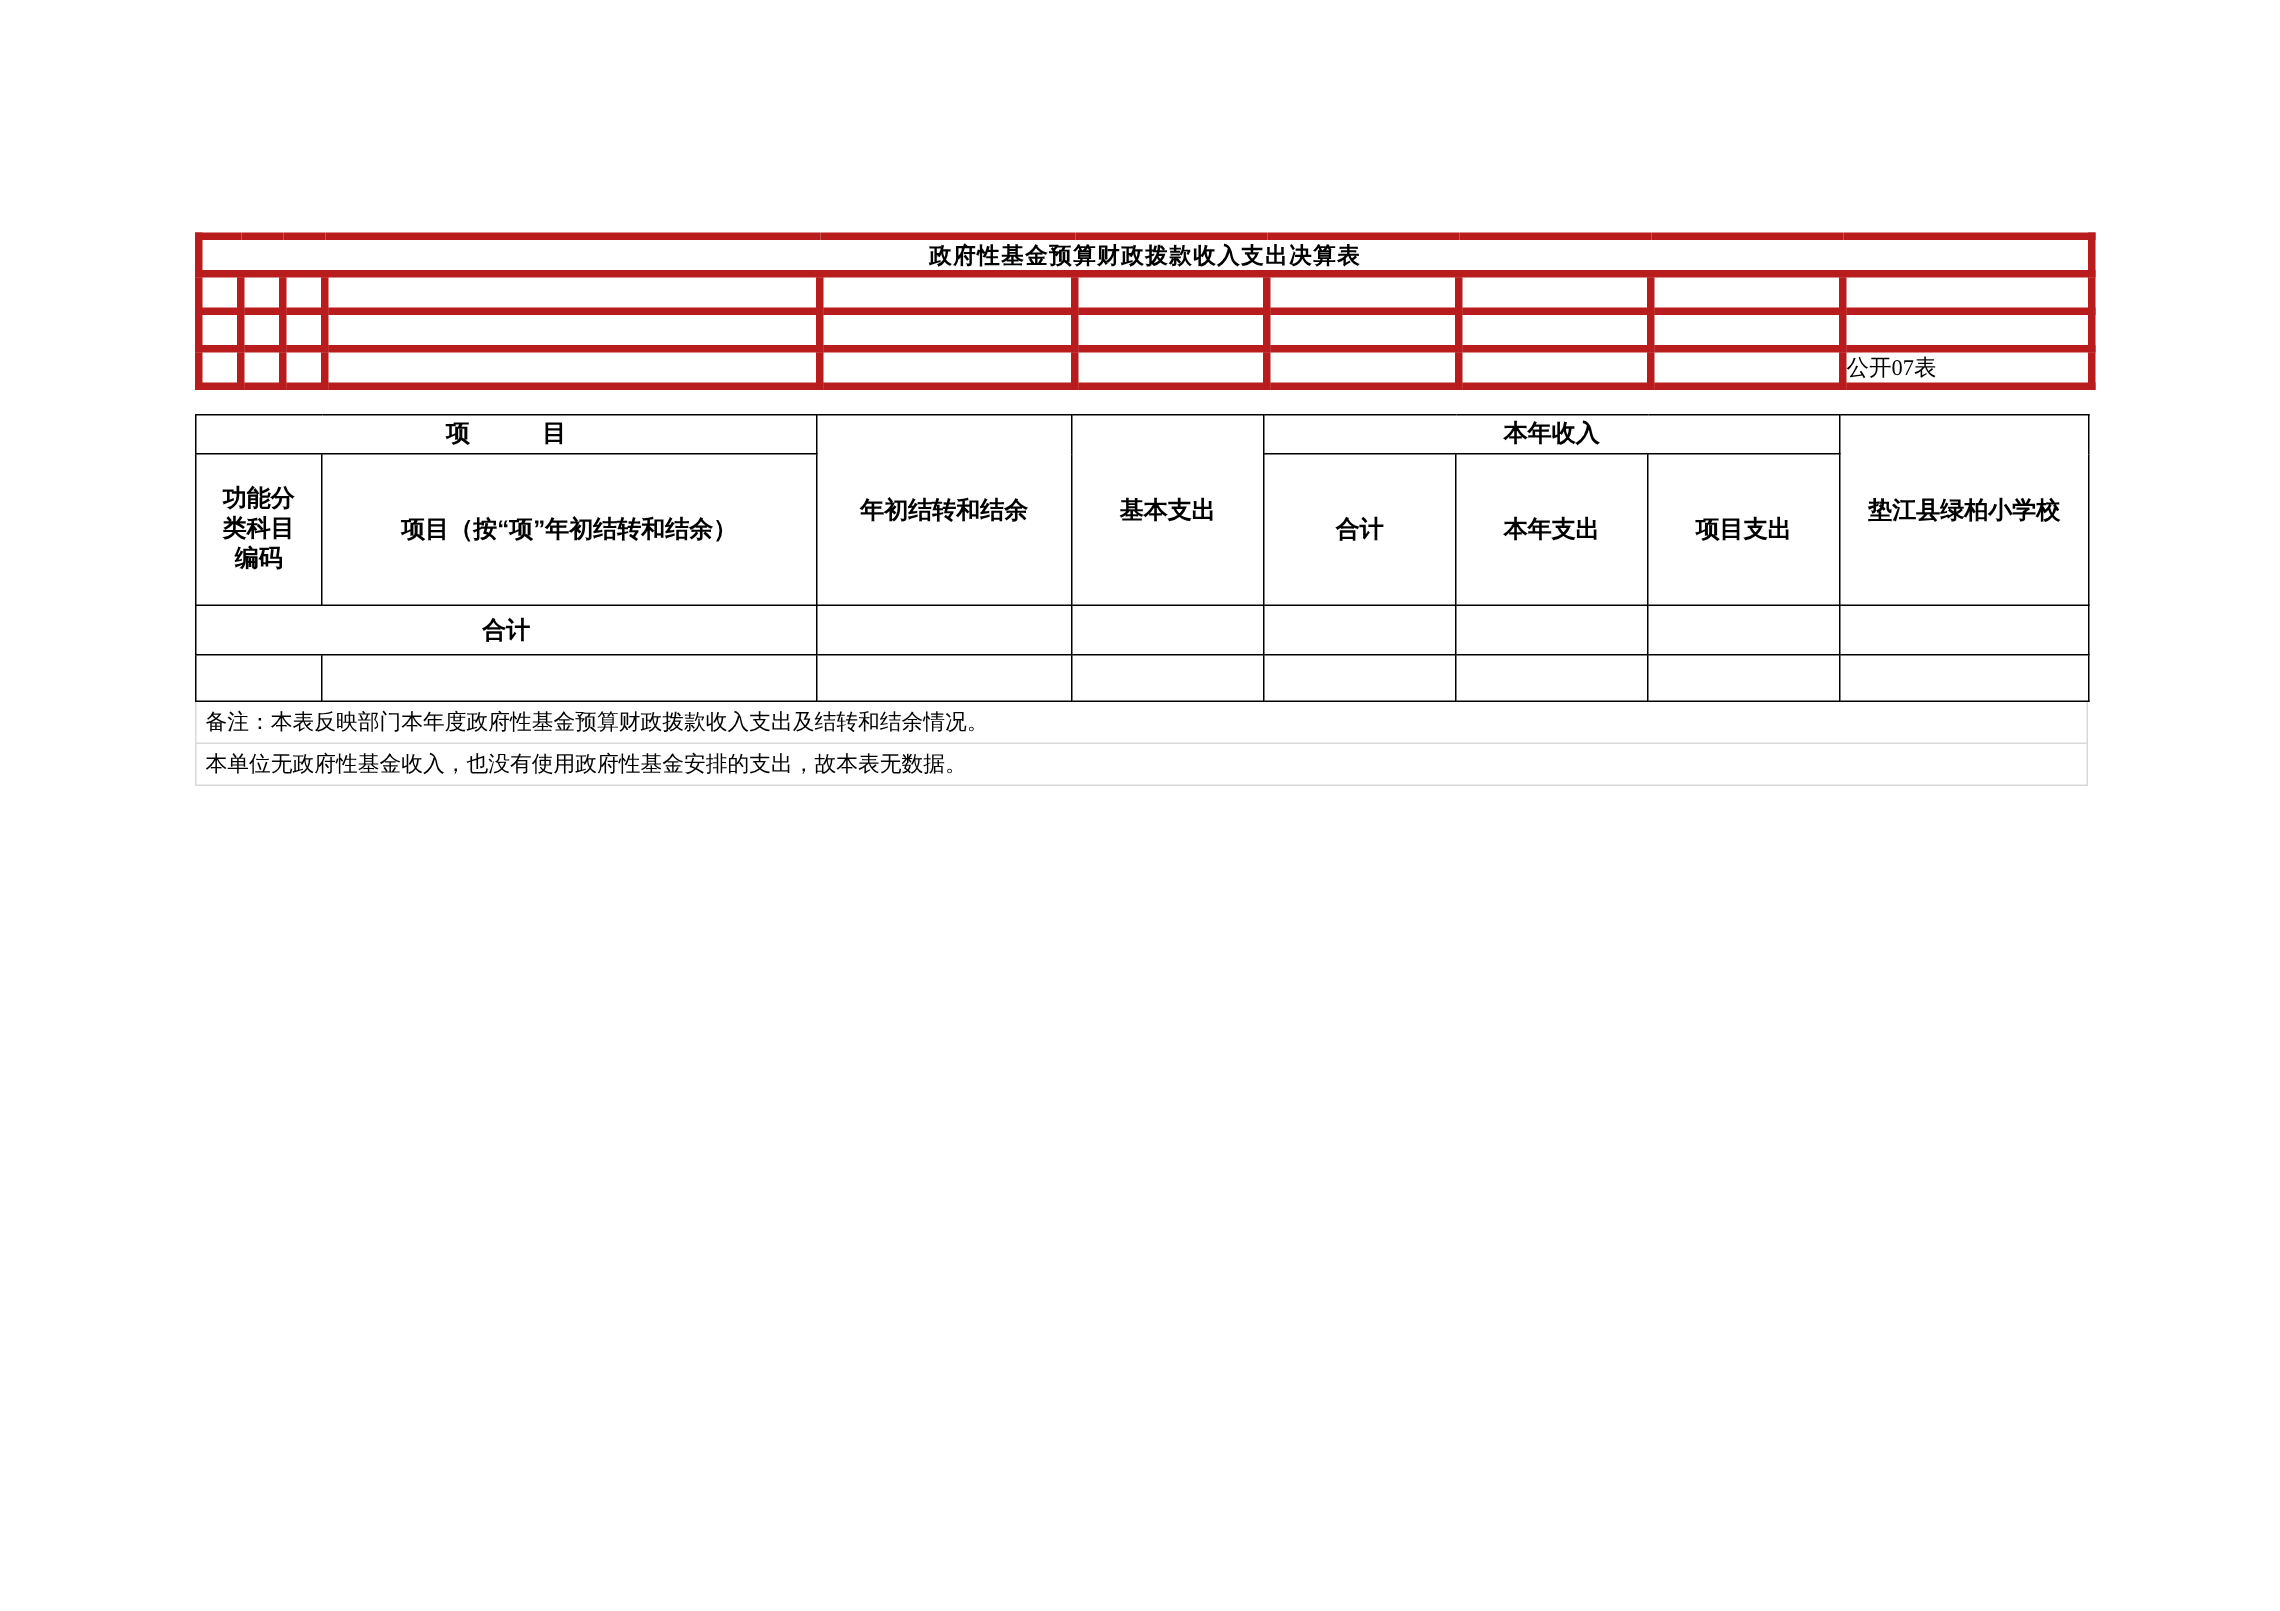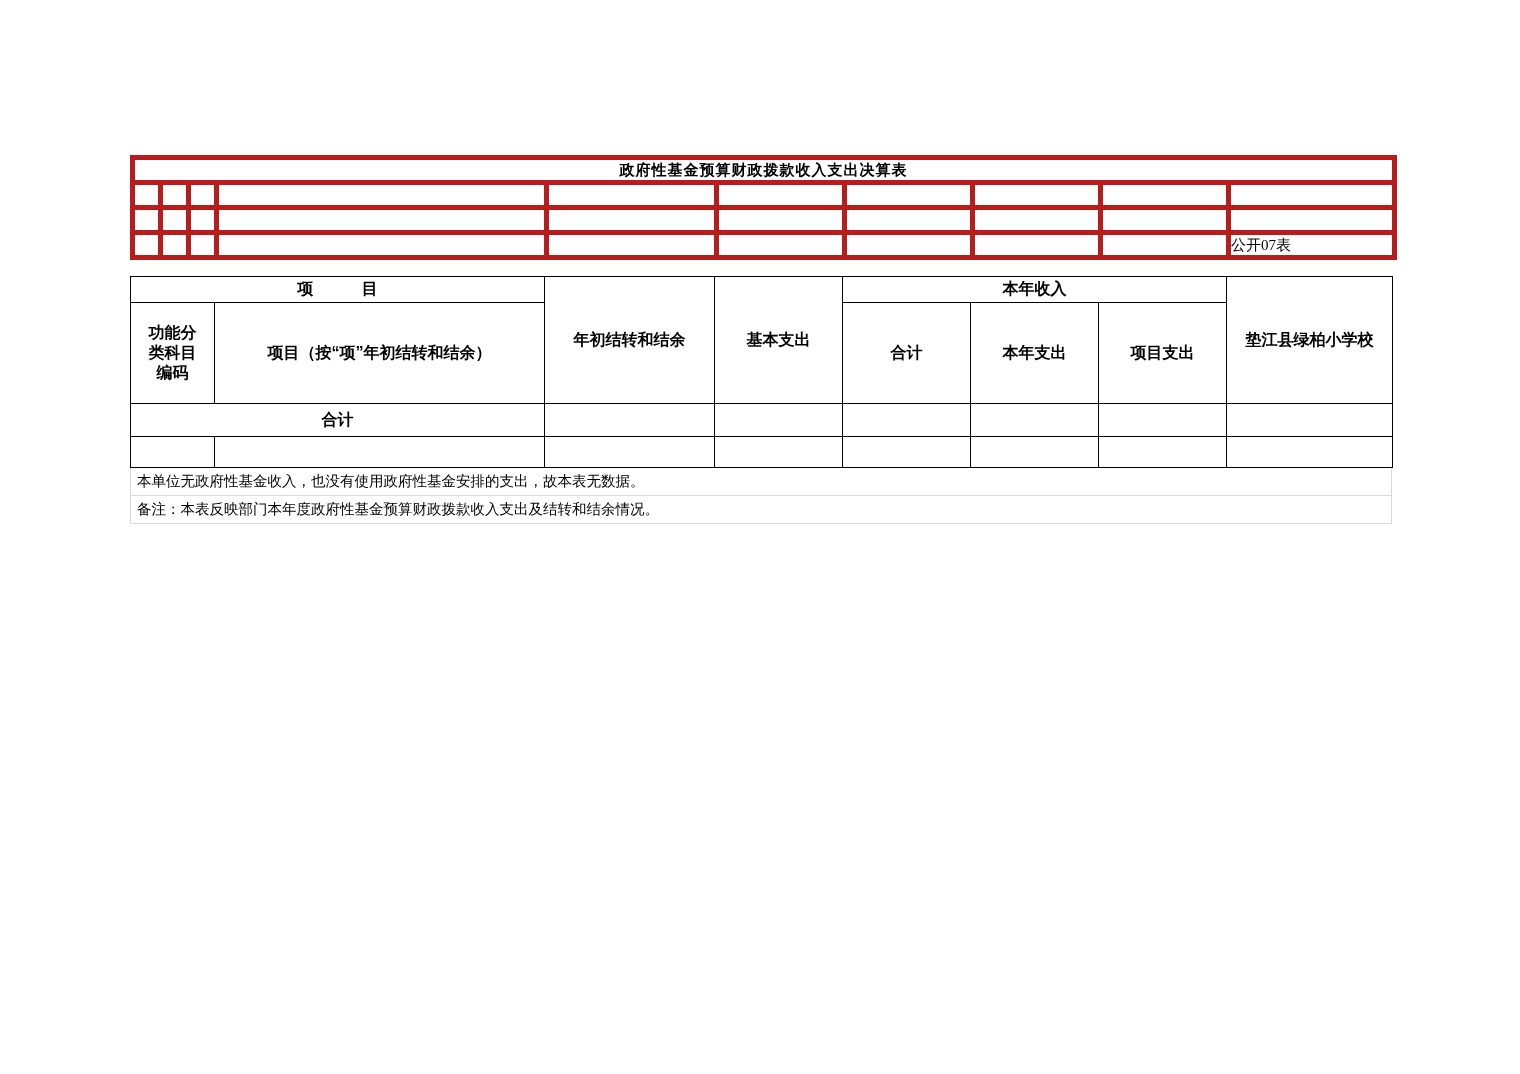--- a/index.html
+++ b/index.html
@@ -212,22 +212,22 @@
       <td></td>
       <td></td>
     </tr>
   </tbody>
     </table>
 
   <div class="fn-wrap">
     <table>
       <tbody>
           <tr>
-        <td class="footnote">本单位无政府性基金收入，也没有使用政府性基金安排的支出，故本表无数据。</td>
+        <td class="footnote">备注：本表反映部门本年度政府性基金预算财政拨款收入支出及结转和结余情况。</td>
       </tr>
       <tr>
-        <td class="footnote">备注：本表反映部门本年度政府性基金预算财政拨款收入支出及结转和结余情况。</td>
+        <td class="footnote">本单位无政府性基金收入，也没有使用政府性基金安排的支出，故本表无数据。</td>
       </tr>
     </tbody>
       </table>
   </div>
 
 </div>
 
 </body></html>

